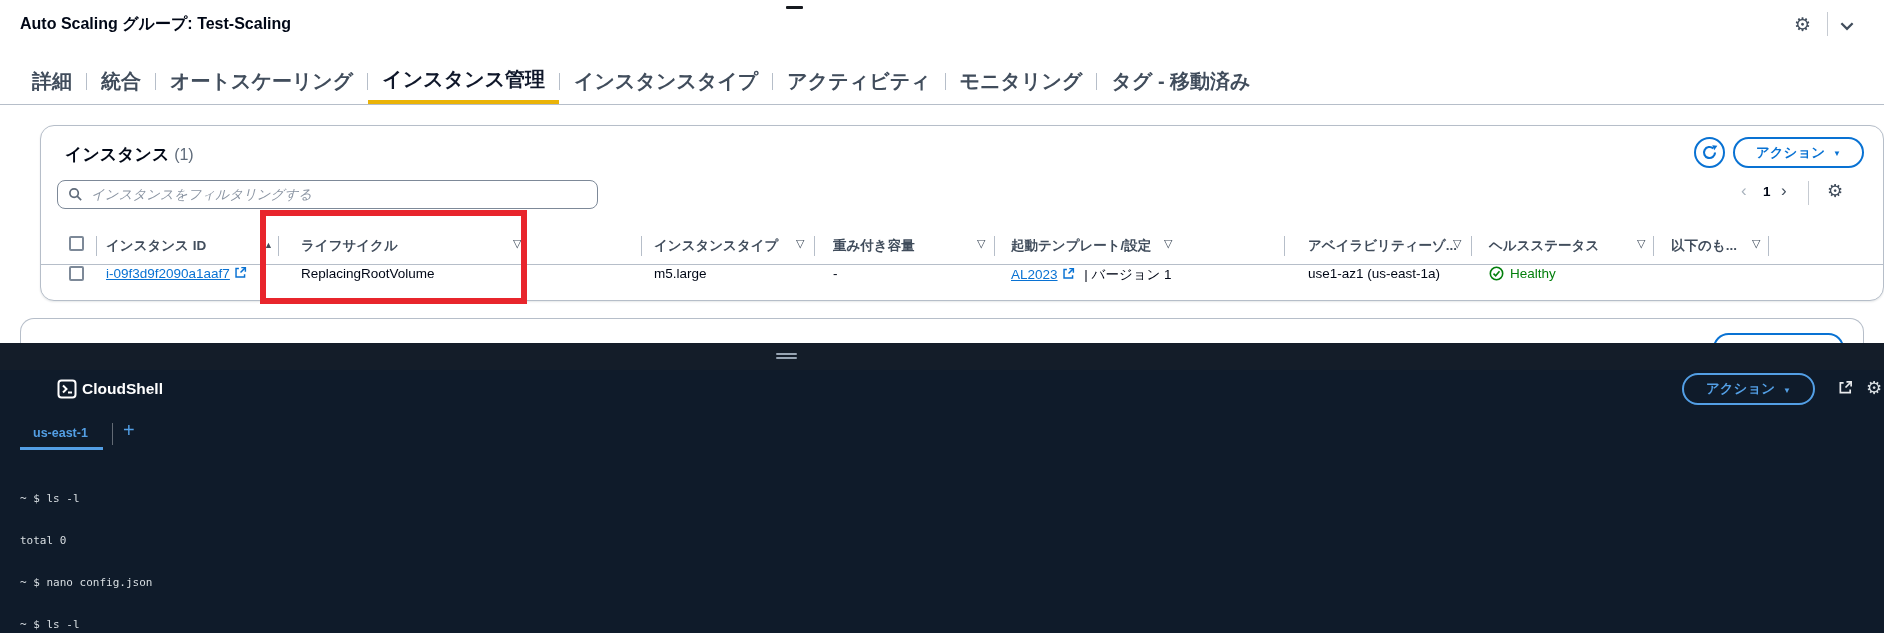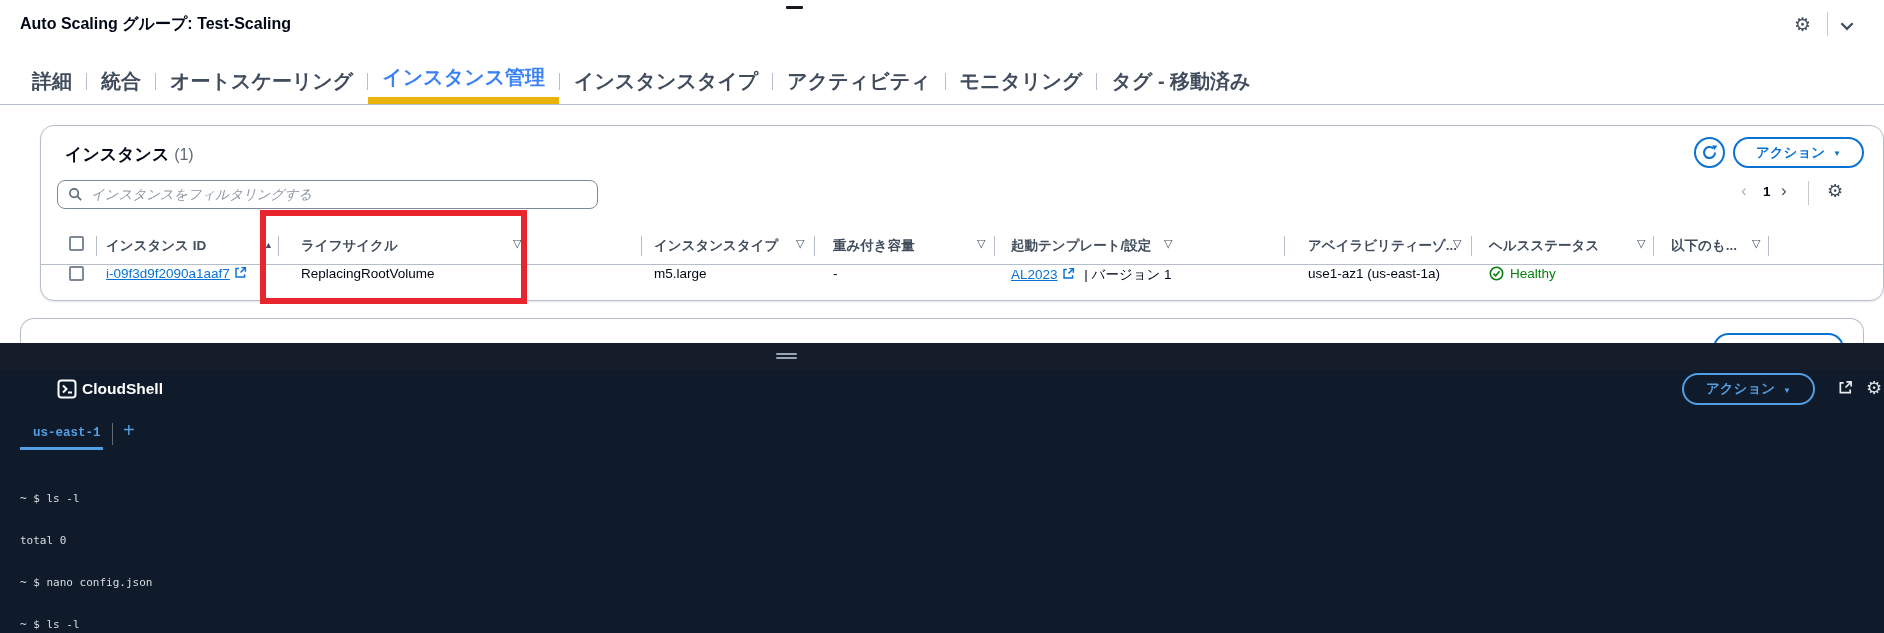--- a/index.html
+++ b/index.html
@@ -11,21 +11,21 @@
   
   .top-dash { position:absolute; left:786px; top:6px; width:17px; height:3px; background:#16191f; border-radius:1px; }
   .page-title { position:absolute; left:20px; top:14px; font-size:16px; font-weight:bold; color:#000716; }
   .top-gear { position:absolute; left:1794px; top:13px; font-size:19px; color:#414d5c; cursor:pointer; }
   .top-div { position:absolute; left:1827px; top:12px; width:1px; height:24px; background:#c6cbd2; }
   .top-chev { position:absolute; left:1838px; top:17px; width:18px; height:18px; }
   
   .tabrow { position:absolute; left:0; right:0; top:58px; height:47px; border-bottom:1px solid #b6bec9;
             display:flex; align-items:stretch; padding-left:18px; }
   .tab { display:flex; align-items:center; padding:0 14px; font-size:20px; font-weight:bold; color:#414d5c; cursor:pointer; white-space:nowrap; }
-  .tab.active { color:#3b82f6; border-bottom:7px solid #eab308; }
+  .tab.active { color:#0f172a; border-bottom:4px solid #eab308; }
   .tabsep { width:1px; height:17px; background:#b6bec9; align-self:center; }
   
   .card { position:absolute; left:20px; top:125px; width:1844px; height:176px;
           background:#fff; border:1px solid #b6bec9; border-radius:14px;
           box-shadow:0 1px 2px rgba(0,28,36,.1);margin-left:20px; }
   .panel-title { position:absolute; left:24px; top:17px; font-size:17px; font-weight:bold; color:#000716; }
   .panel-count { font-weight:normal; color:#5f6b7a; font-size:16px; }
   .refresh-btn { position:absolute; left:1653px; top:11px; width:31px; height:31px; border:2px solid #0972d3;
                  border-radius:50%; display:flex; align-items:center; justify-content:center; cursor:pointer; background:#fff; }
   .btn-pill { position:absolute; left:1692px; top:11px; width:131px; height:31px; border:2px solid #0972d3;
@@ -68,21 +68,21 @@
   .cs-handle div { height:2px; background:#98a5b3; margin-bottom:2px; border-radius:1px; }
   .cs-titlebar { position:absolute; left:0; top:27px; width:100%; height:46px; }
   .cs-icon { position:absolute; left:57px; top:9px; }
   .cs-title { position:absolute; left:82px; top:10px; font-size:15.5px; font-weight:bold; color:#ffffff; }
   .cs-actions { position:absolute; left:1682px; top:3px; width:133px; height:32px; border:2px solid #539fe5;
                 border-radius:17px; display:flex; align-items:center; justify-content:center; gap:8px;
                 font-size:13.5px; font-weight:bold; color:#539fe5; cursor:pointer; background:transparent; }
   .cs-ext { position:absolute; left:1838px; top:10px; cursor:pointer; }
   .cs-gear { position:absolute; left:1866px; top:7px; font-size:18px; color:#d9dfe3; cursor:pointer; }
   .cs-tabs { position:absolute; left:0; top:75px; width:100%; height:32px; }
-  .cs-tab { position:absolute; left:33px; top:8px; font-size:12.5px; font-weight:bold; color:#539fe5; cursor:pointer;font-family:Liberation Mono, monospace; }
+  .cs-tab { position:absolute; left:33px; top:8px; font-size:12.5px; font-weight:bold; color:#539fe5; cursor:pointer; }
   .cs-tab-underline { position:absolute; left:20px; top:29px; width:83px; height:3px; background:#539fe5; }
   .cs-tabdiv { position:absolute; left:112px; top:5px; width:1px; height:22px; background:rgba(255,255,255,.35); }
   .cs-plus { position:absolute; left:123px; top:1px; font-size:20px; color:#539fe5; cursor:pointer; font-weight:normal; }
   .terminal { position:absolute; left:20px; top:121px; right:10px; bottom:0;
               font-family:"DejaVu Sans Mono","Liberation Mono",monospace; font-size:11px; line-height:14px;
               color:#d9dfe3; white-space:pre; cursor:text; }
   svg { display:block; }
 </style>
 </head>
 <body>

